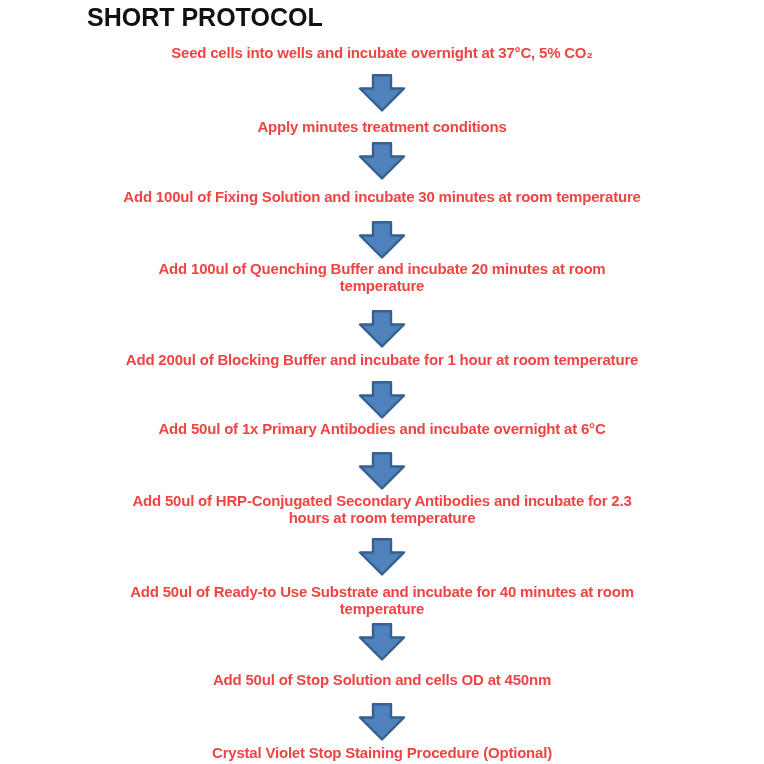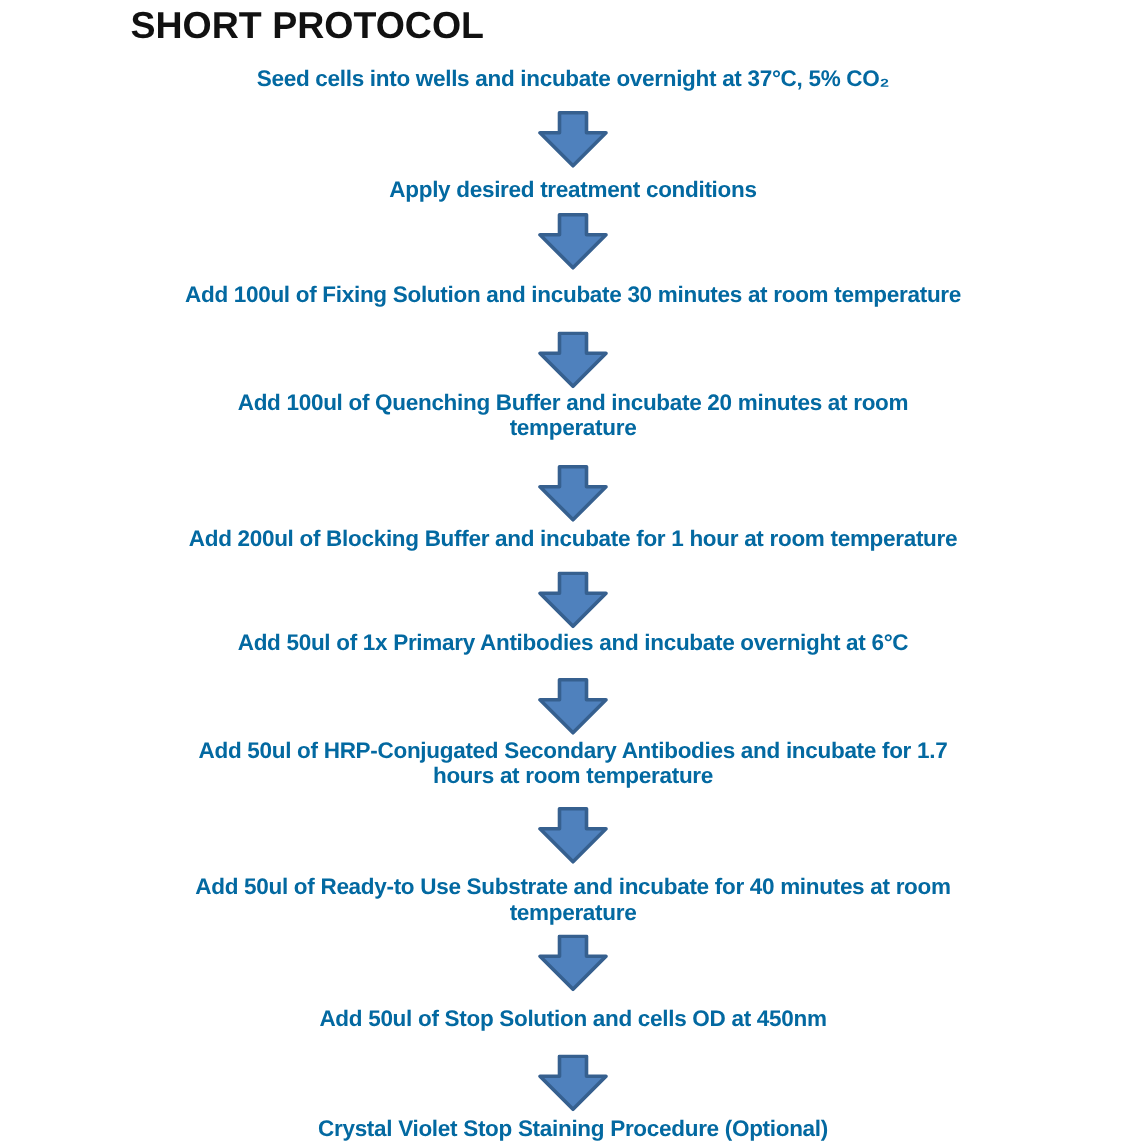--- a/index.html
+++ b/index.html
@@ -22,21 +22,21 @@
     font-weight: bold;
     color: #111111;
     letter-spacing: 0px;
     white-space: nowrap;
   }
   .step {
     position: absolute;
     left: 0;
     width: 100%;
     text-align: center;
-    color: #0369a1;
+    color: #ef4444;
   }
   .step-text {
     display: inline-block;
     font-size: 15px;
     font-weight: bold;
     line-height: 17px;
     letter-spacing: -0.2px;
     white-space: pre-line; 
   }
   .arrow {
@@ -60,21 +60,21 @@
 <div class="page-title">SHORT PROTOCOL</div>
 
 <div class="step" style="top:44px"><span class="step-text">Seed cells into wells and incubate overnight at 37°C, 5% CO₂</span></div>
 
 <div class="arrow" style="top:74px">
     <svg width="48" height="38" viewBox="0 0 48 38">
       <path d="M15 1.2 L33 1.2 L33 14.5 L46 14.5 L24 36.5 L2 14.5 L15 14.5 Z"></path>
     </svg>
   </div>
 
-<div class="step" style="top:118px"><span class="step-text">Apply desired treatment conditions</span></div>
+<div class="step" style="top:118px"><span class="step-text">Apply minutes treatment conditions</span></div>
 
 <div class="arrow" style="top:142px">
     <svg width="48" height="38" viewBox="0 0 48 38">
       <path d="M15 1.2 L33 1.2 L33 14.5 L46 14.5 L24 36.5 L2 14.5 L15 14.5 Z"></path>
     </svg>
   </div>
 
 <div class="step" style="top:188px"><span class="step-text">Add 100ul of Fixing Solution and incubate 30 minutes at room temperature</span></div>
 
 <div class="arrow" style="top:221px">
@@ -101,21 +101,21 @@
   </div>
 
 <div class="step" style="top:420px"><span class="step-text">Add 50ul of 1x Primary Antibodies and incubate overnight at 6°C</span></div>
 
 <div class="arrow" style="top:452px">
     <svg width="48" height="38" viewBox="0 0 48 38">
       <path d="M15 1.2 L33 1.2 L33 14.5 L46 14.5 L24 36.5 L2 14.5 L15 14.5 Z"></path>
     </svg>
   </div>
 
-<div class="step" style="top:492px"><span class="step-text">Add 50ul of HRP-Conjugated Secondary Antibodies and incubate for 1.7
+<div class="step" style="top:492px"><span class="step-text">Add 50ul of HRP-Conjugated Secondary Antibodies and incubate for 2.3
 hours at room temperature</span></div>
 
 <div class="arrow" style="top:538px">
     <svg width="48" height="38" viewBox="0 0 48 38">
       <path d="M15 1.2 L33 1.2 L33 14.5 L46 14.5 L24 36.5 L2 14.5 L15 14.5 Z"></path>
     </svg>
   </div>
 
 <div class="step" style="top:583px"><span class="step-text">Add 50ul of Ready-to Use Substrate and incubate for 40 minutes at room
 temperature</span></div>

